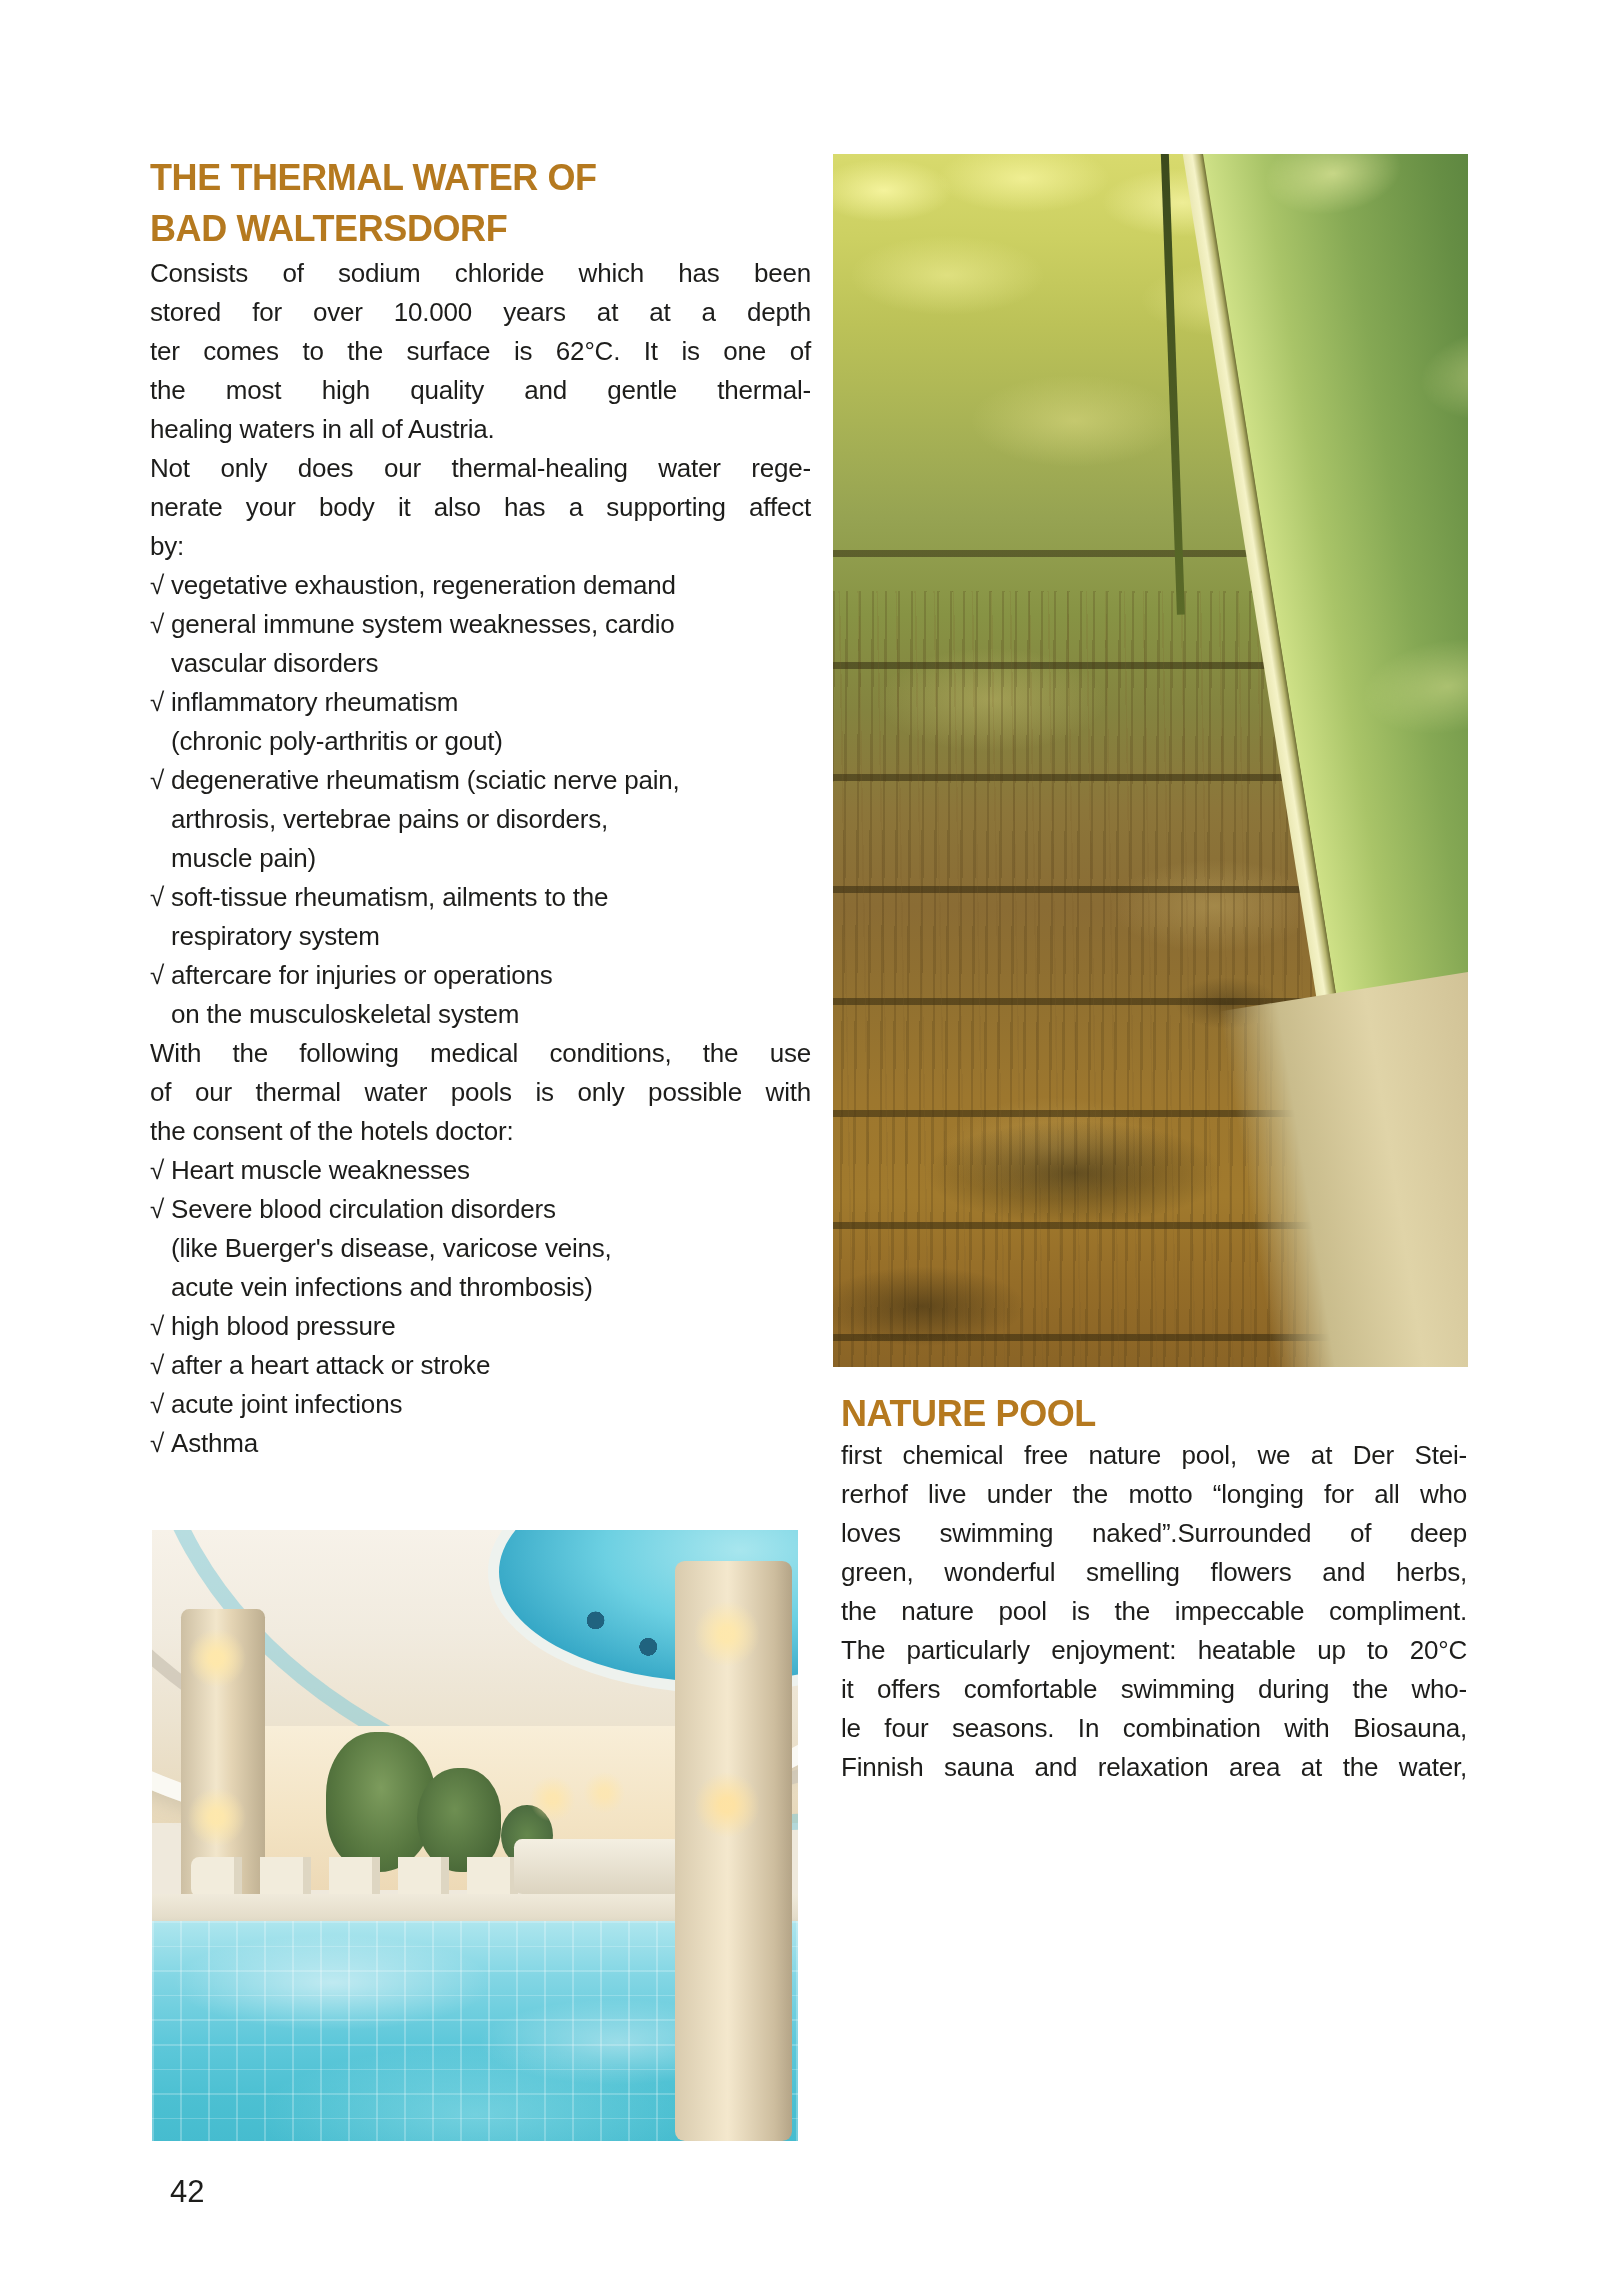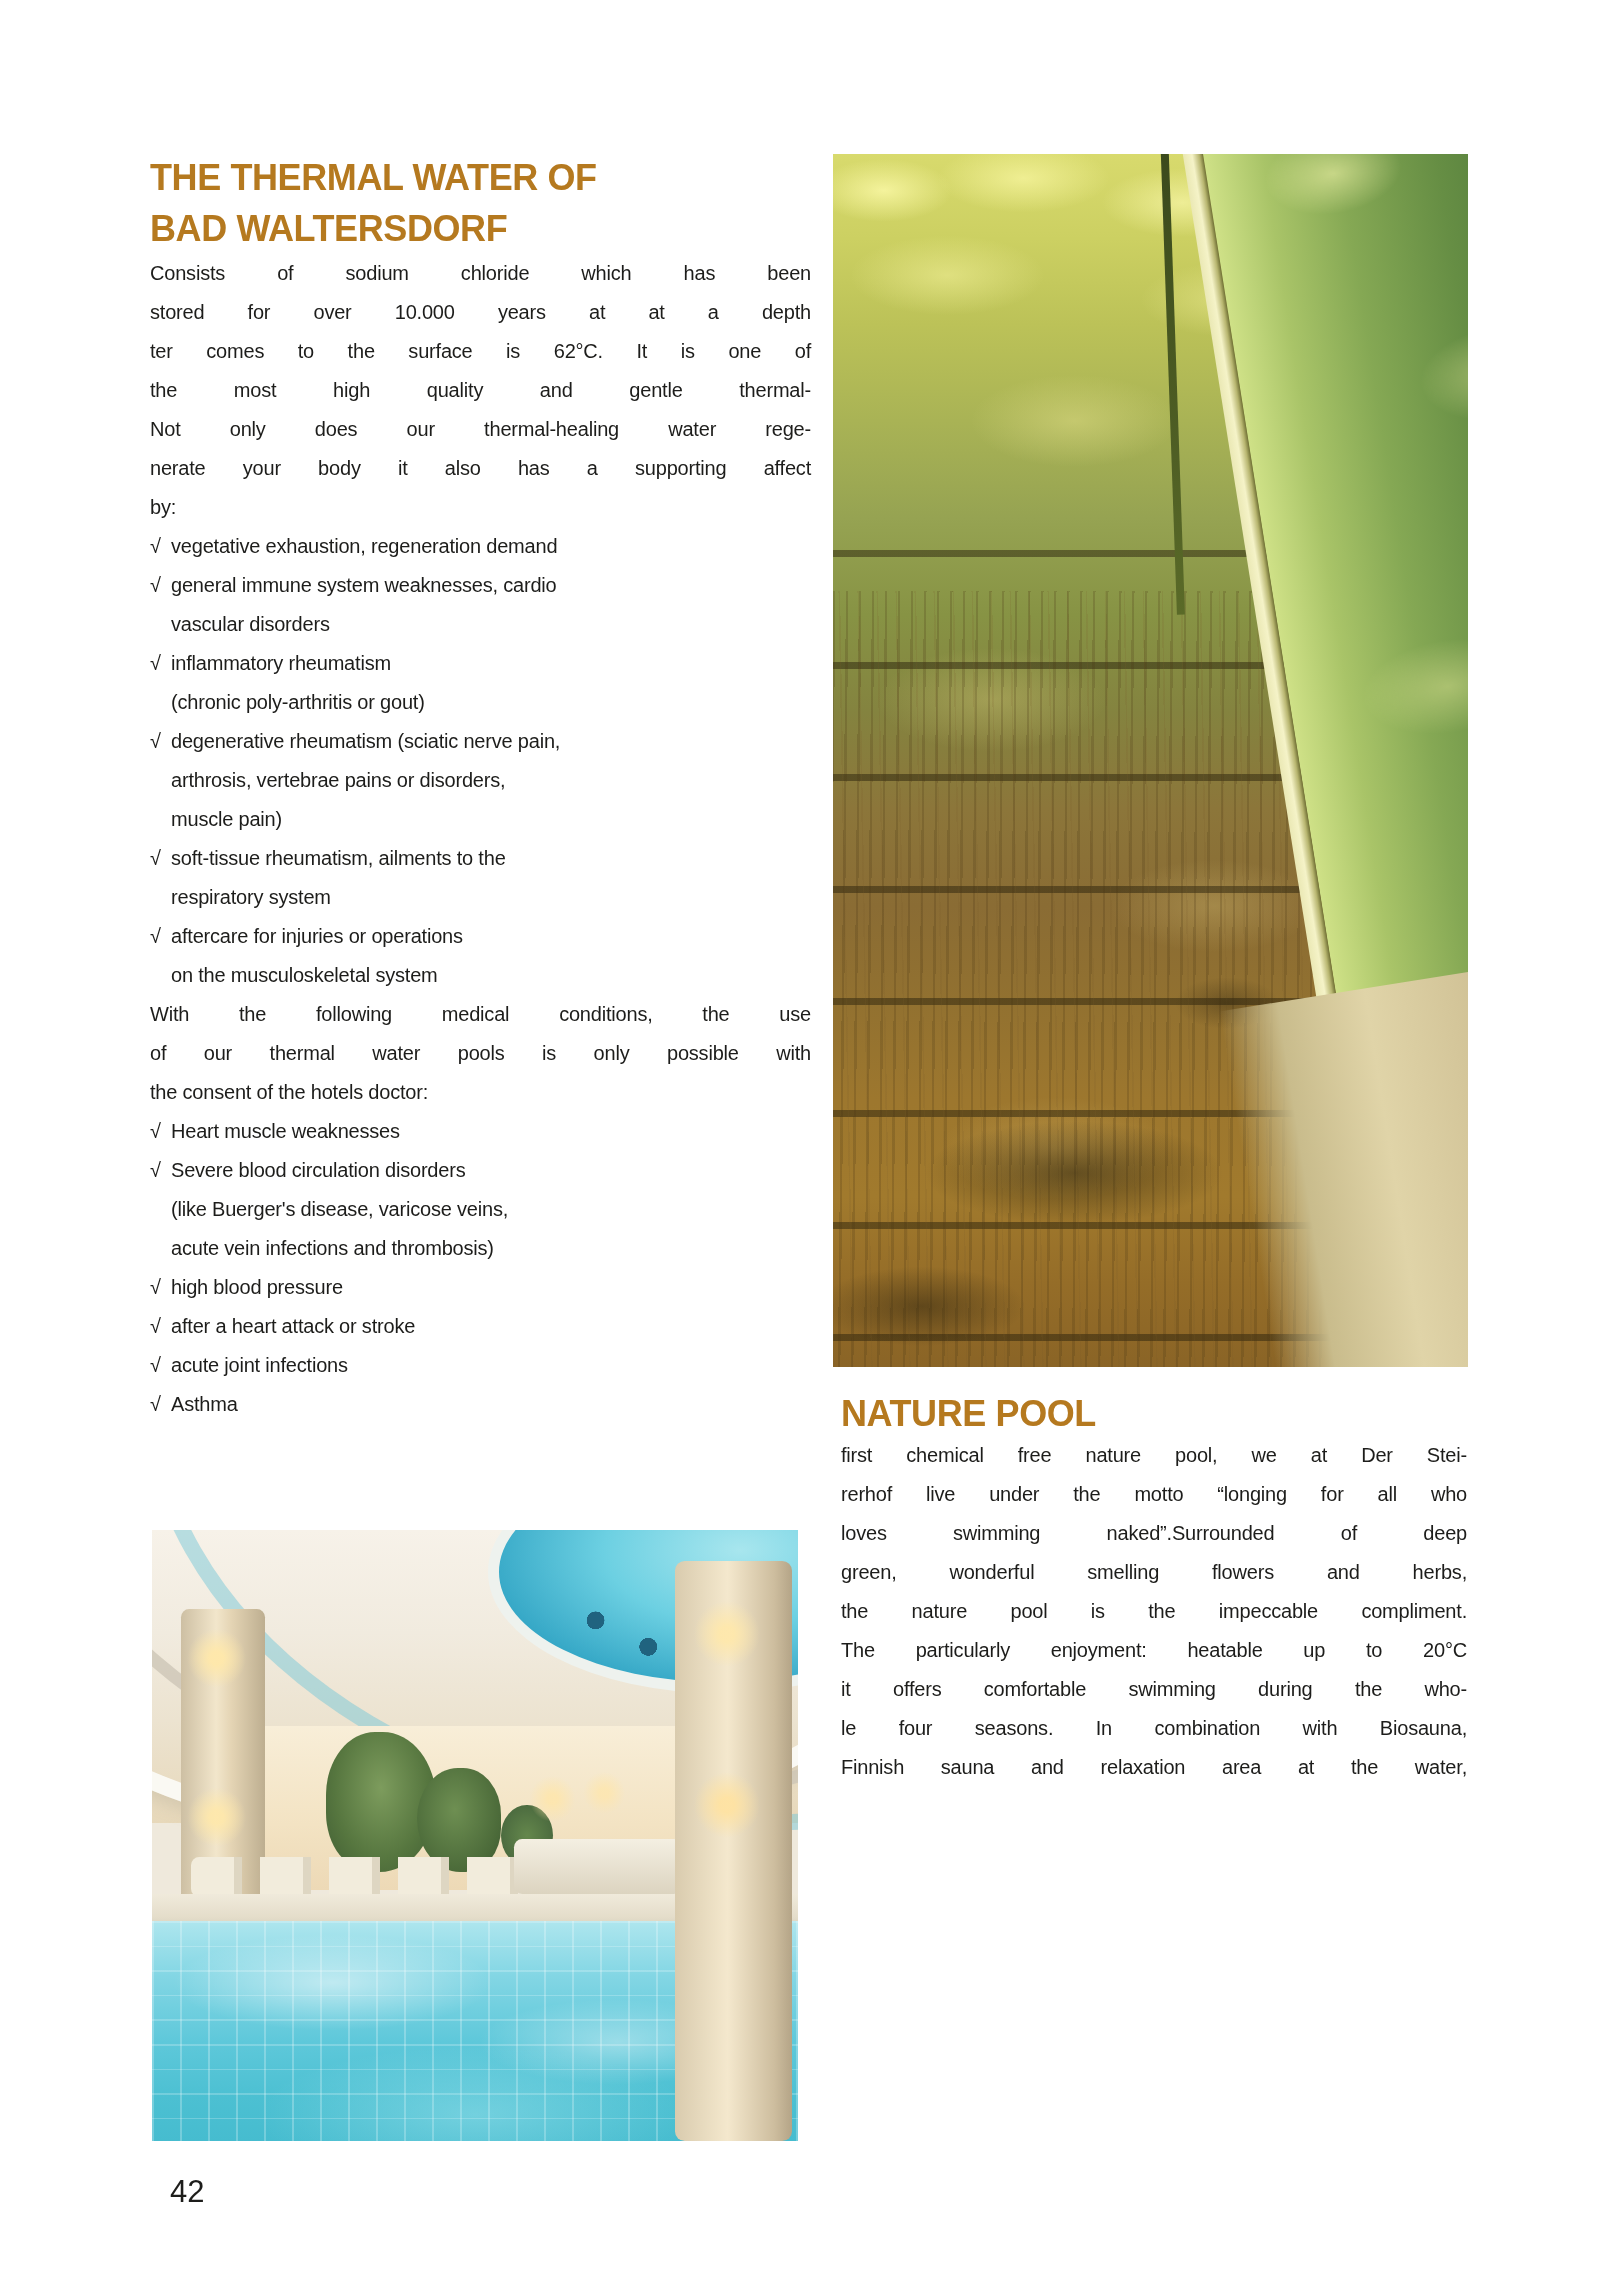--- a/index.html
+++ b/index.html
@@ -14,21 +14,21 @@
   .title-line{
     font-size:36px; line-height:51px; font-weight:700;
     letter-spacing:-0.4px; color:#b5791f; white-space:nowrap;
   }
   .section-title{
     font-size:36px; line-height:44px; font-weight:700;
     letter-spacing:-0.4px; color:#b5791f; white-space:nowrap;
   }
   .ln{
     position:relative; height:39px; line-height:39px;
-    font-size:20px; letter-spacing:-0.2px;
+    font-size:26px; letter-spacing:-0.2px;
   }
   .ln.j{ text-align:justify; text-align-last:justify; text-justify:inter-word; }
   .ln.m, .ln.c{ padding-left:21px; }
   .mark{ position:absolute; left:0; top:0; }
   .page-number{ position:absolute; left:170px; top:2174px; font-size:31px; line-height:36px; }
 
   
   .photo{ position:absolute; overflow:hidden; }
   #photo-steps{
     left:833px; top:154px; width:635px; height:1213px;
@@ -170,20 +170,21 @@
 <div class="page">
 
   <section class="col-left">
     <div class="title-line">THE THERMAL WATER OF</div>
     <div class="title-line">BAD WALTERSDORF</div>
 
     <div class="ln j">Consists of sodium chloride which has been</div>
     <div class="ln j">stored for over 10.000 years at at a depth</div>
     <div class="ln j">ter comes to the surface is 62°C. It is one of</div>
     <div class="ln j">the most high quality and gentle thermal-</div>
+    <div class="ln">healing waters in all of Austria.</div>
     <div class="ln j">Not only does our thermal-healing water rege-</div>
     <div class="ln j">nerate your body it also has a supporting affect</div>
     <div class="ln">by:</div>
 
     <div class="ln m"><span class="mark">√</span><span>vegetative exhaustion, regeneration demand</span></div>
     <div class="ln m"><span class="mark">√</span><span>general immune system weaknesses, cardio</span></div>
     <div class="ln c">vascular disorders</div>
     <div class="ln m"><span class="mark">√</span><span>inflammatory rheumatism</span></div>
     <div class="ln c">(chronic poly-arthritis or gout)</div>
     <div class="ln m"><span class="mark">√</span><span>degenerative rheumatism (sciatic nerve pain,</span></div>

